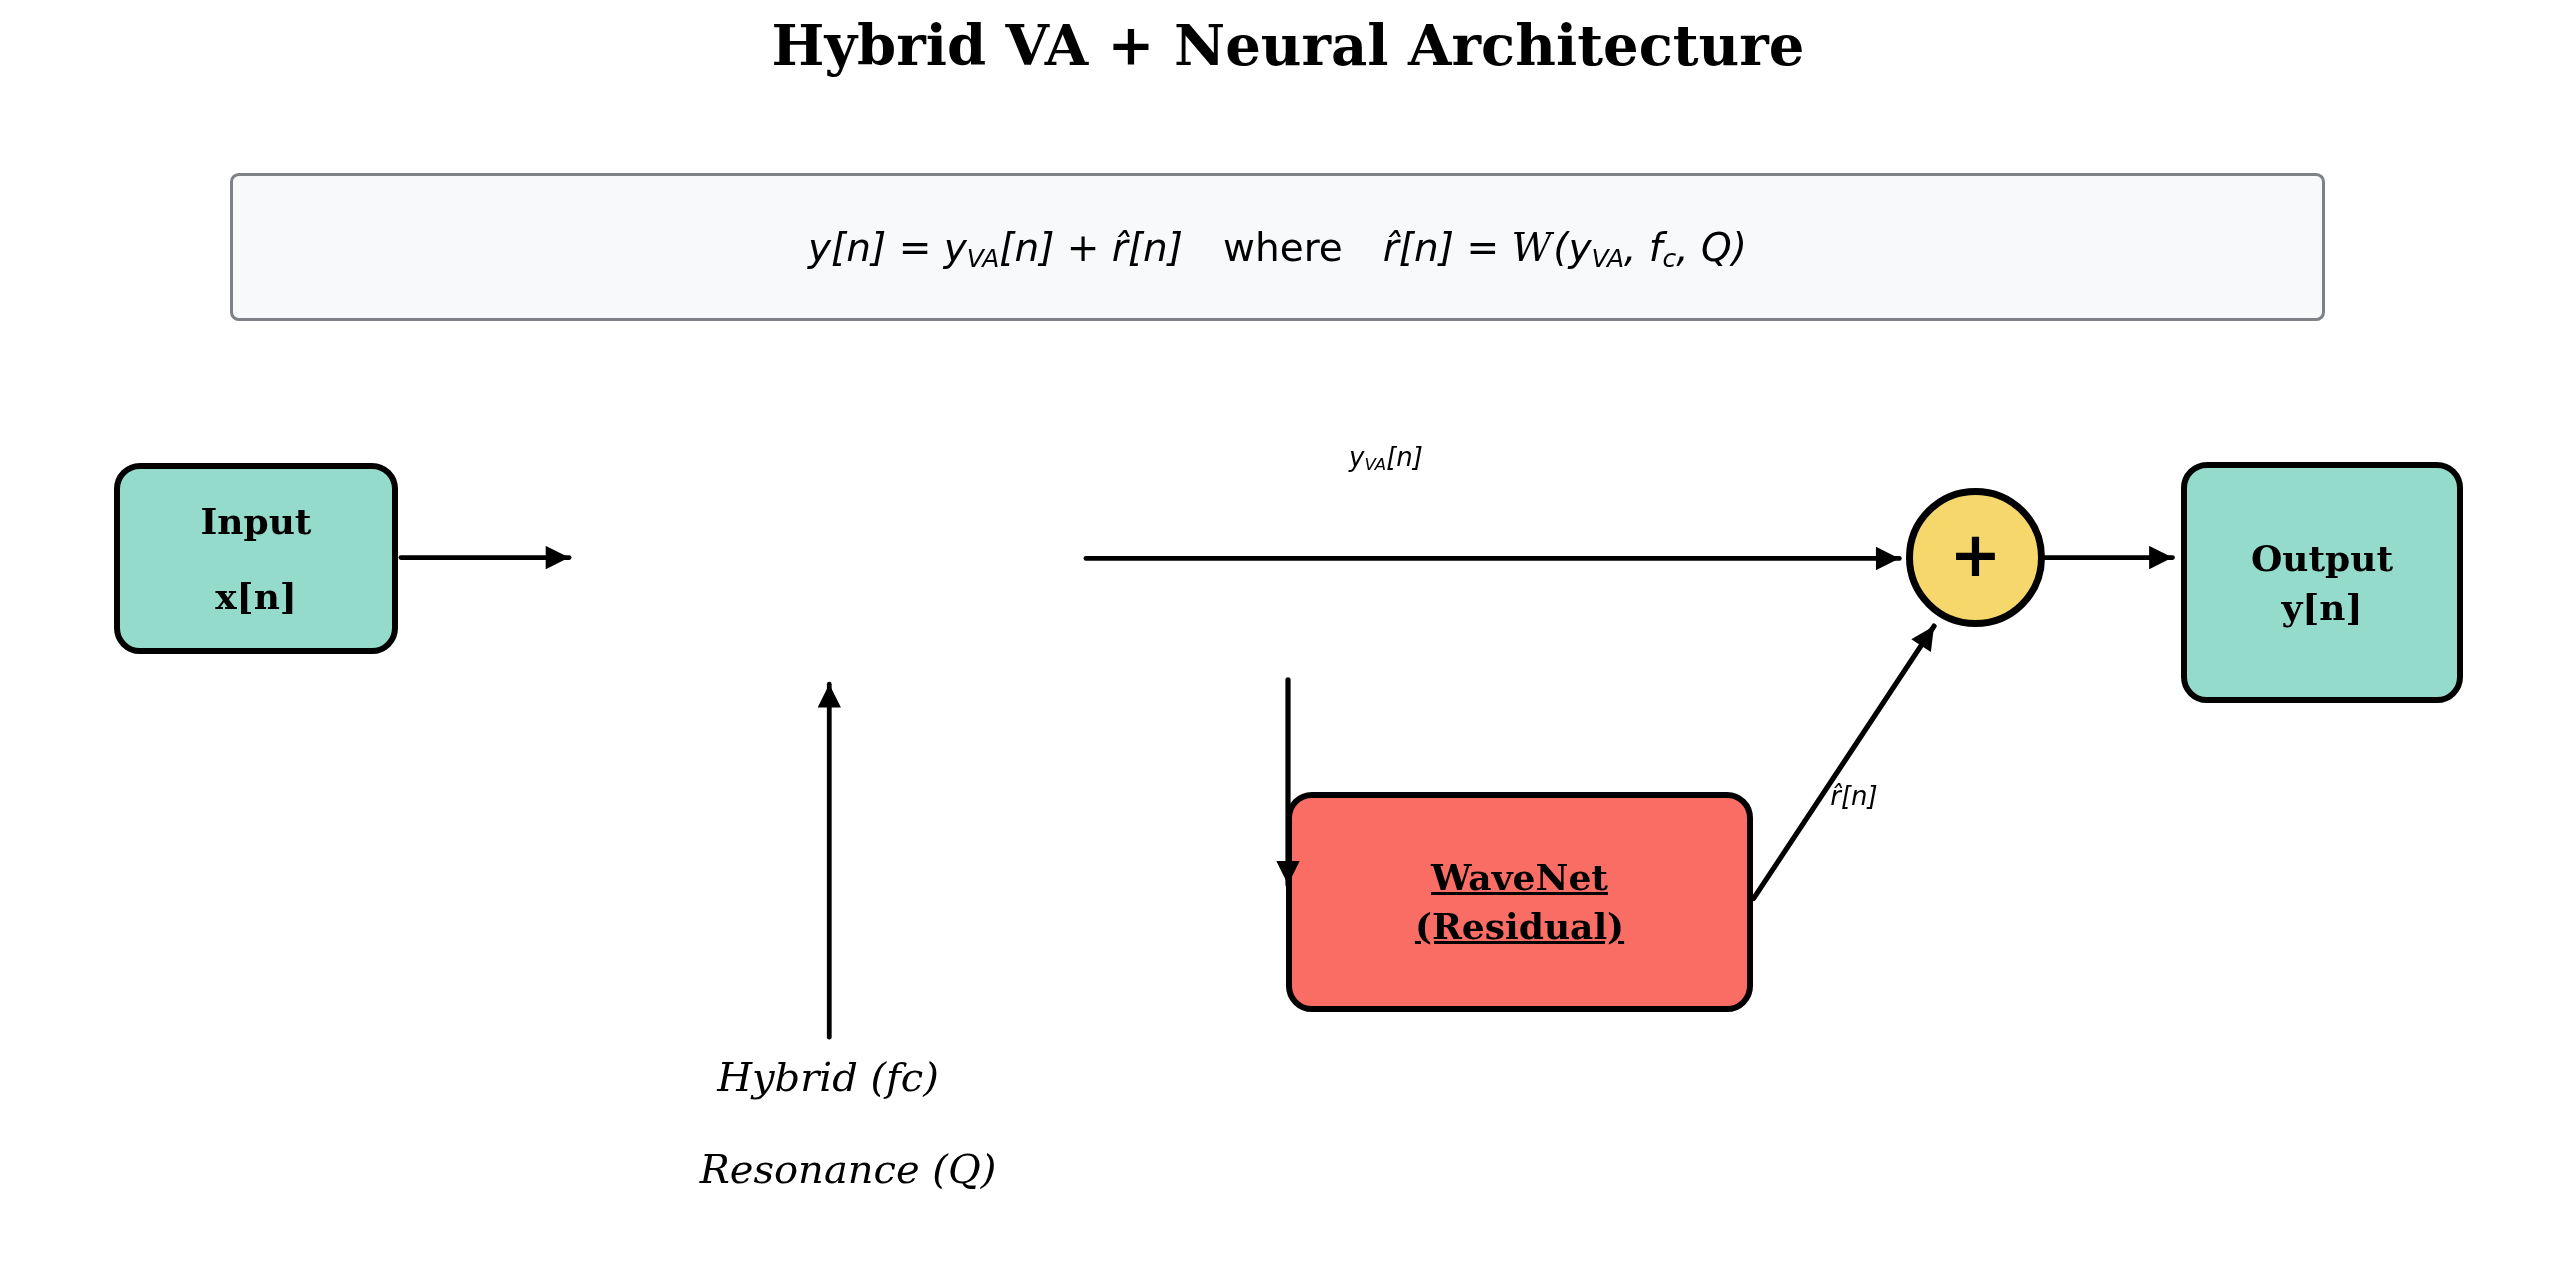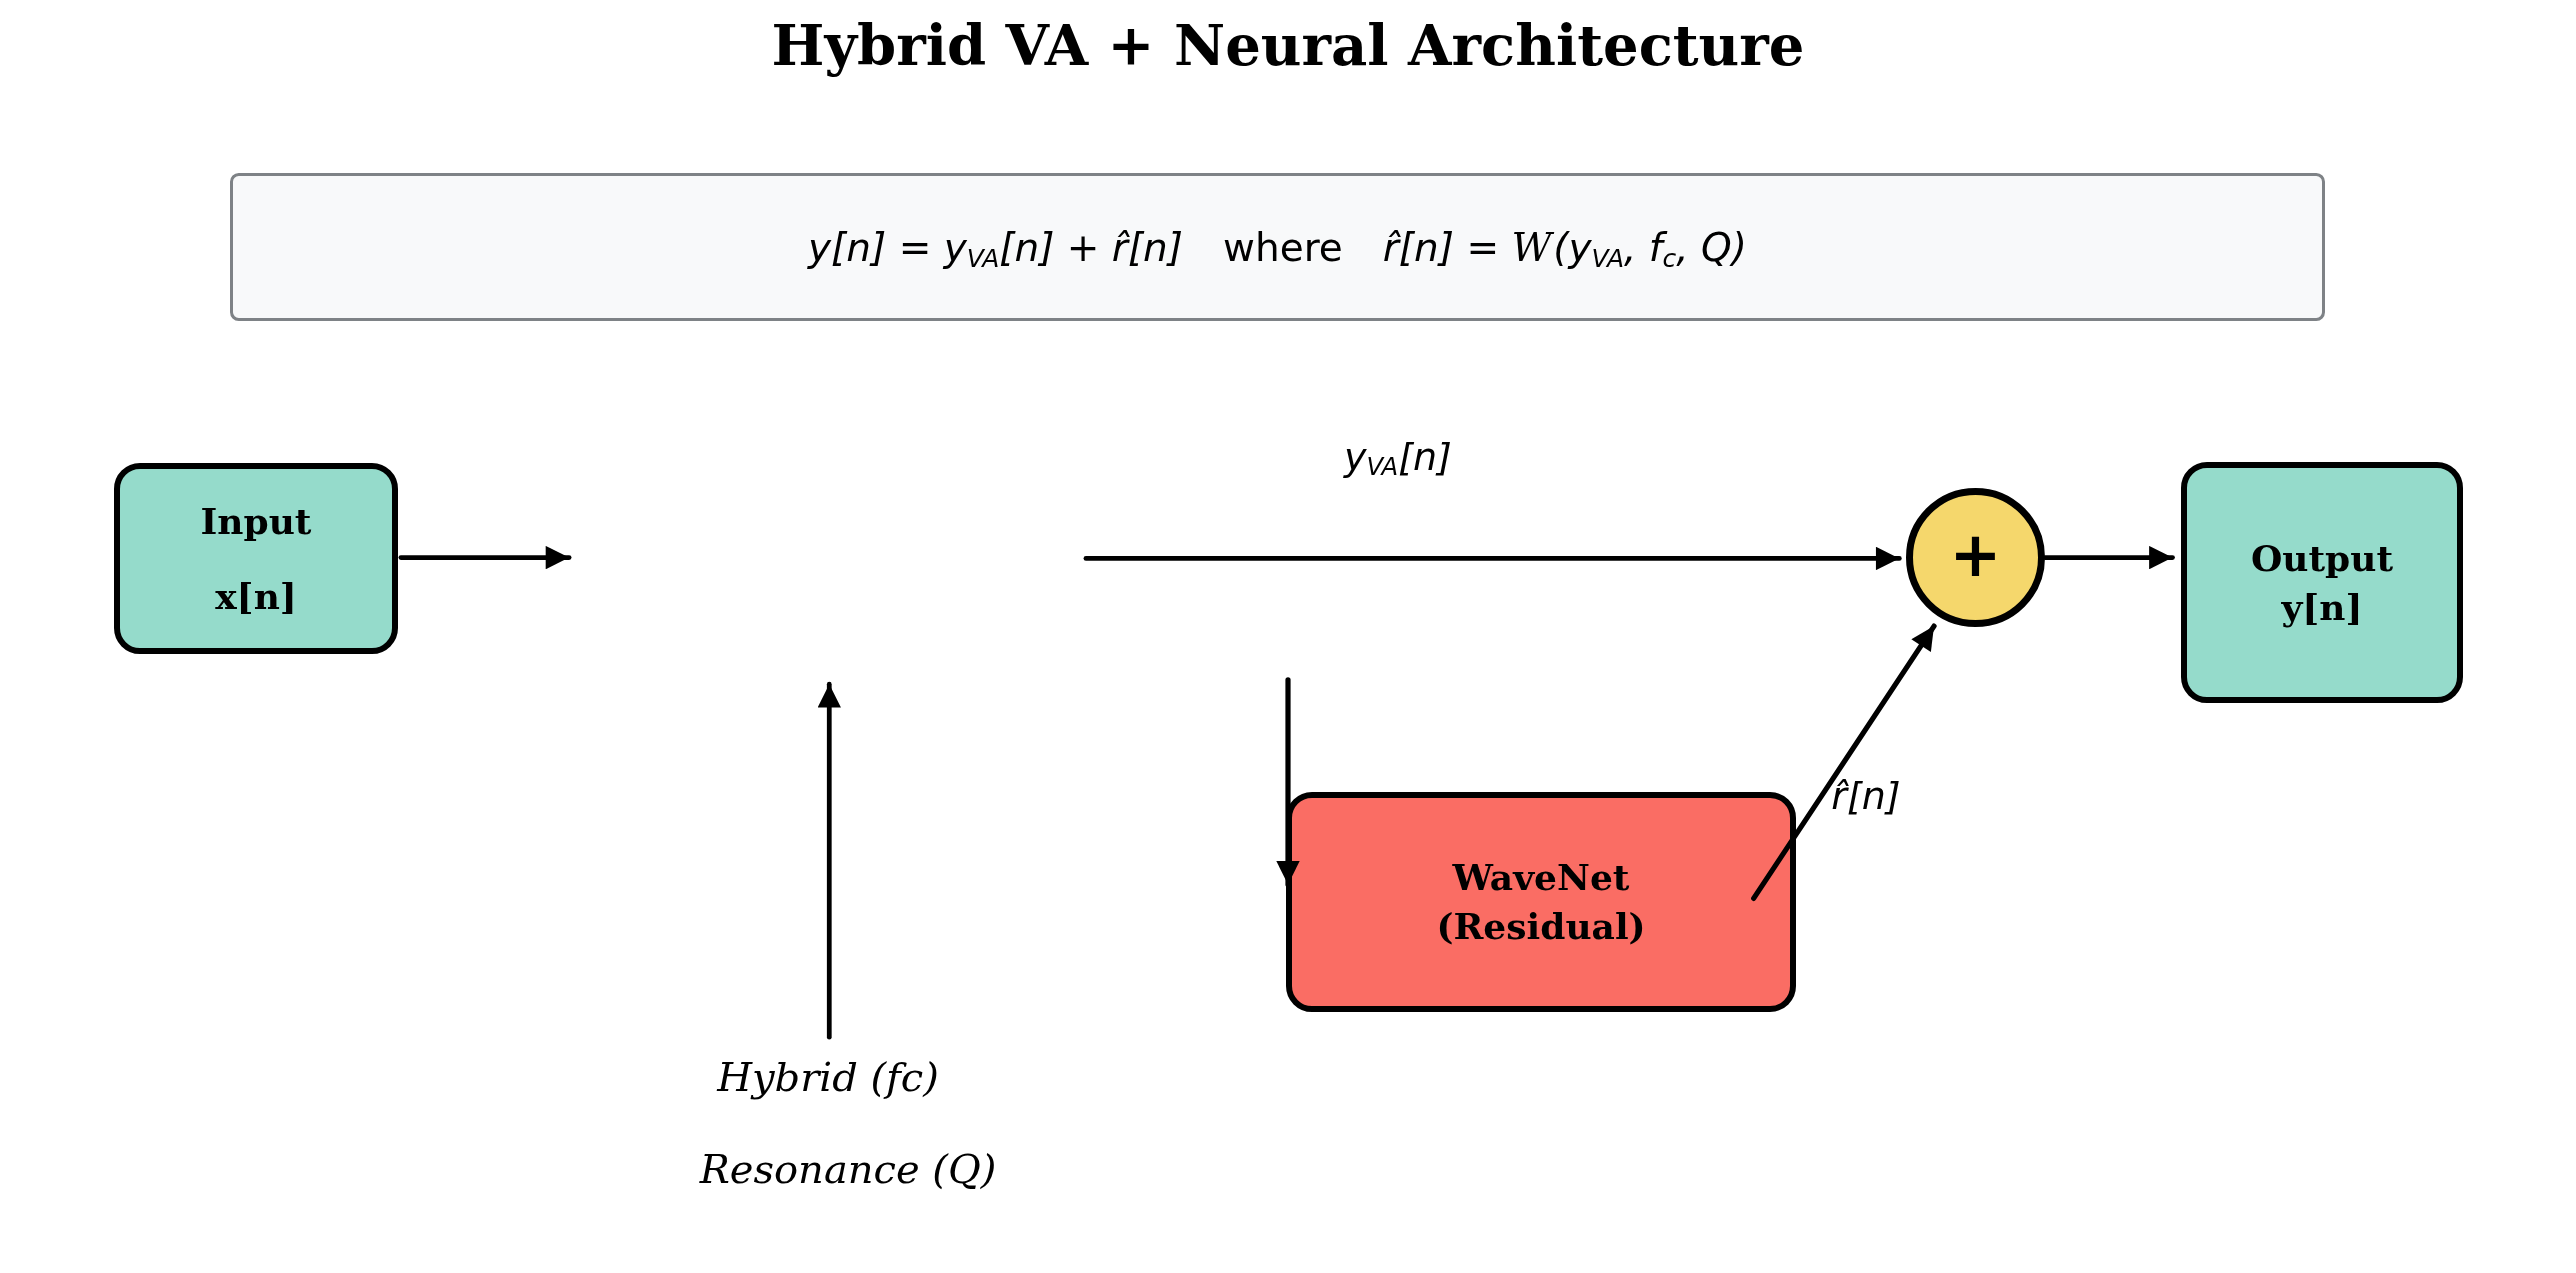--- a/index.html
+++ b/index.html
@@ -68,21 +68,21 @@
     align-items: center;
     justify-content: center;
     text-align: center;
     font-family: "DejaVu Serif", serif;
     font-weight: bold;
     font-size: 36px;
     line-height: 49px;
   }
   .node-input   { left: 114px;  top: 463px; width: 284px; height: 191px; }
   .node-va      { left: 572px;  top: 438px; width: 513px; height: 241px; }
-  .node-wavenet { left: 1286px; top: 792px; width: 510px; height: 220px; }
+  .node-wavenet { left: 1286px; top: 792px; width: 467px; height: 220px; text-decoration: underline; }
   .node-output  { left: 2181px; top: 462px; width: 282px; height: 241px; }
 
   .node-sum {
     position: absolute;
     left: 1906px; top: 488px;
     width: 139px; height: 139px;
     box-sizing: border-box;
     border: 7px solid #000;
     border-radius: 50%;
     display: flex;
@@ -97,22 +97,21 @@
 
   
   .flabel {
     position: absolute;
     transform: translate(-50%, -50%);
     white-space: nowrap;
   }
   .math-label {
     font-family: "DejaVu Sans", sans-serif;
     font-style: italic;
-    font-size: 38px;
-    margin-left: 12px;
+    font-size: 26px;
   }
   .math-label sub {
     font-size: 64%;
     line-height: 0;
     vertical-align: -0.22em;
   }
   .param-label {
     font-family: "DejaVu Serif", serif;
     font-style: italic;
     font-size: 40px;

